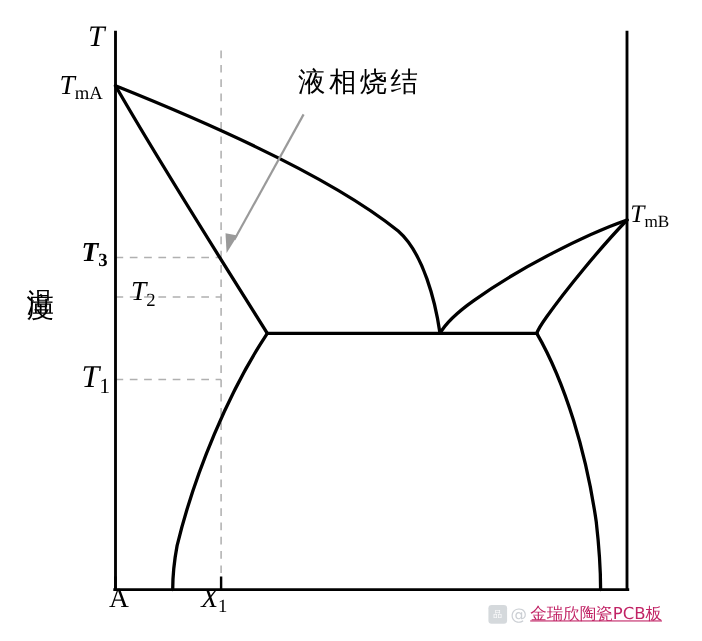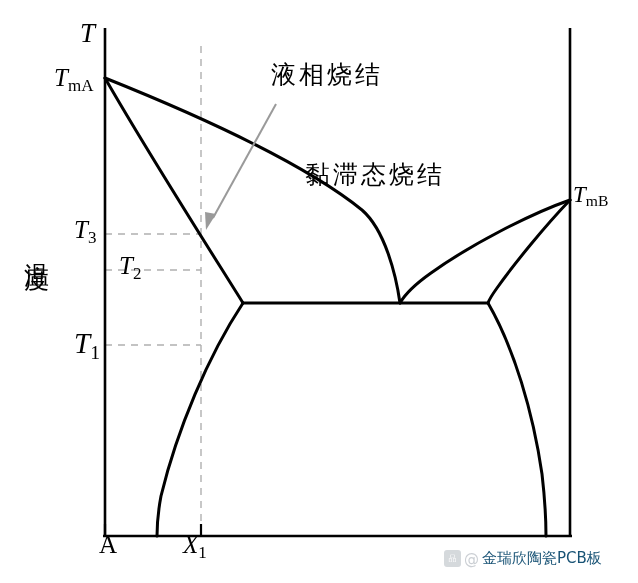--- a/index.html
+++ b/index.html
@@ -15,21 +15,21 @@
 
   .lbl{position:absolute;white-space:nowrap;color:#000;}
 
   
   .mathvar{font-family:"Liberation Serif", serif;font-style:italic;}
   .sub{font-size:0.68em;font-style:normal;vertical-align:-0.28em;letter-spacing:0;}
 
   #label-T{left:80px;top:18px;font-size:27px;}
   #label-TmA{left:54px;top:64px;font-size:25px;}
   #label-TmB{left:573px;top:182px;font-size:23px;}
-  #label-T3{left:74px;top:216px;font-size:25px;}
+  #label-T3{left:74px;top:216px;font-size:25px;font-weight:bold;}
   #label-T2{left:74px;top:252px;font-size:25px;margin-left:45px;}
   #label-T1{left:74px;top:327px;font-size:29px;}
 
   #label-A{left:99px;top:531px;font-size:25px;font-style:normal;}
   #label-X1{left:183px;top:531px;font-size:25px;}
   #label-axis-x{left:297px;top:530px;font-size:25px;}
 
   #label-axis-y{
     left:20px;top:243px;
     font-size:25px;
@@ -52,21 +52,21 @@
     font-size:15px;color:#c9cdd2;
     letter-spacing:0px;opacity:.95;
   }
   #watermark .wm-logo{
     width:17px;height:17px;border-radius:3px;
     background:#d3d7db;color:#fff;font-size:8px;
     display:flex;align-items:center;justify-content:center;
     line-height:1;
   }
   #watermark .wm-at{font-size:15px;color:#c9cdd2;}
-  #watermark .wm-text{color:#0c4a6e;}
+  #watermark .wm-text{color:#be185d;text-decoration:underline;}
 </style>
 </head>
 <body>
 
 <div id="stage">
 
   <svg id="diagram" viewBox="0 0 638 583">
 
     <g stroke="#b0b0b0" stroke-width="1.4" stroke-dasharray="7,6" fill="none">
       <line x1="105" y1="234" x2="201" y2="234"></line>
@@ -133,21 +133,20 @@
 
   <div class="lbl mathvar" id="label-X1">
     <span>X</span><span class="sub">1</span>
   </div>
 
 
   <div class="lbl cn" id="label-axis-y">温度</div>
 
   <div class="lbl cn" id="region-liquid">液相烧结</div>
 
-  <div class="lbl cn" id="region-viscous">黏滞态烧结</div>
 
 
 
   <div id="watermark">
     <span class="wm-logo">品</span>
     <span class="wm-at">@</span>
     <span class="wm-text">金瑞欣陶瓷PCB板</span>
   </div>
 
 </div>

